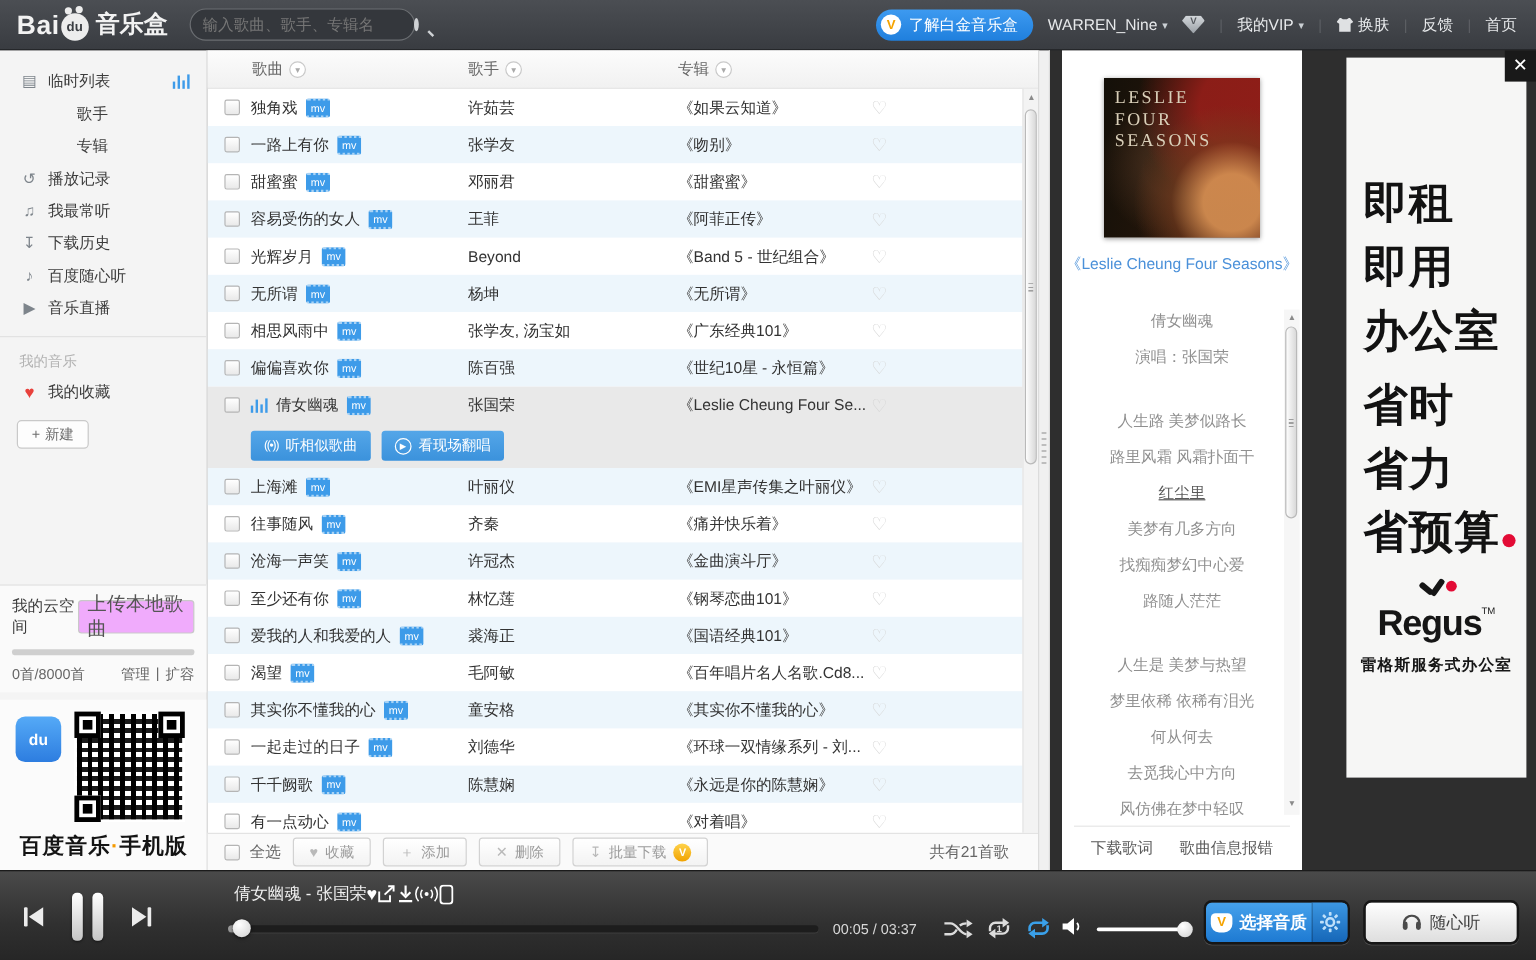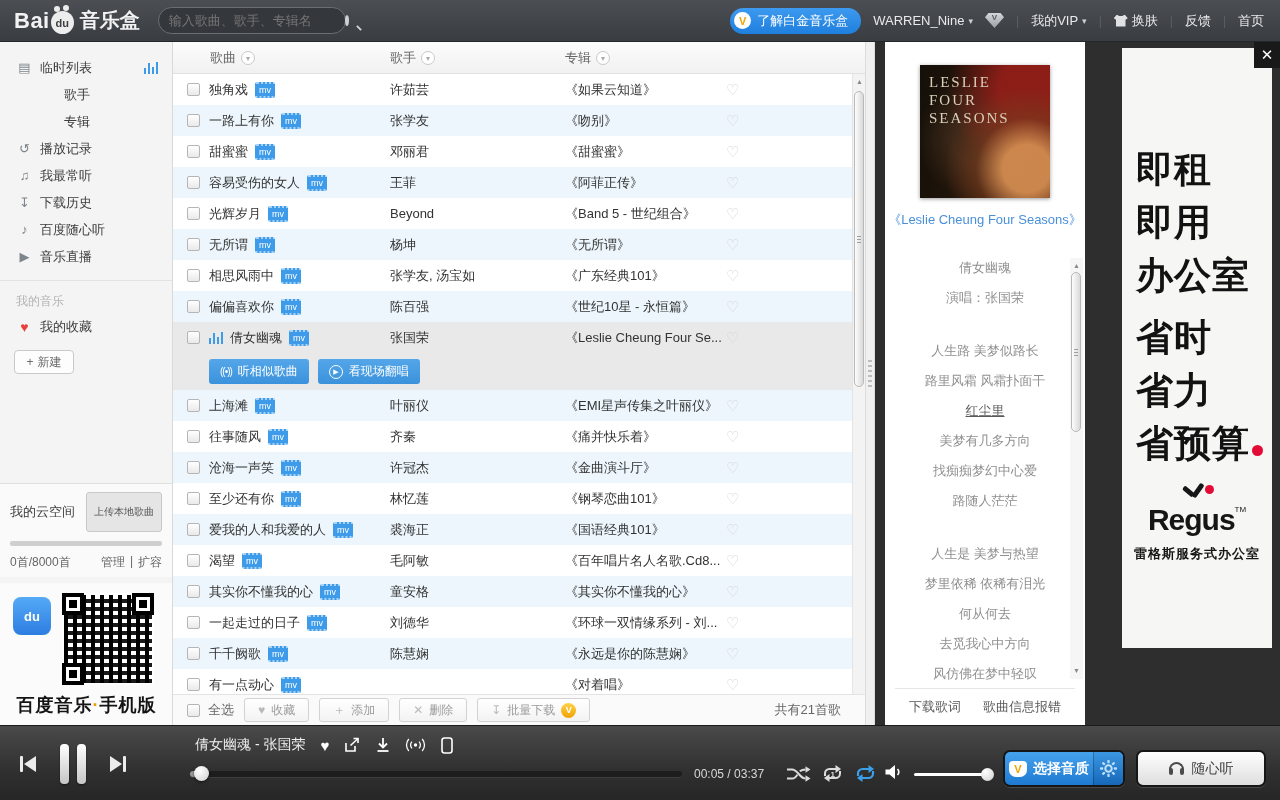--- a/index.html
+++ b/index.html
@@ -55,22 +55,22 @@
   .side-item .eq { margin-left:auto; margin-right:14px; }
   .side-divider { border-top:1px solid #e2e2e2; margin:10px 0 8px; }
   .side-section { padding-left:16px; color:#b3b3b3; font-size:12px; height:24px; display:flex; align-items:center; }
   .fav-heart { color:#e8413c; font-size:14px; width:17px; margin-right:7px; text-align:center; }
   .new-btn { margin:10px 0 0 14px; width:60px; height:24px; border:1px solid #c9c9c9; border-radius:4px;
     background:#fdfdfd; color:#6d6d6d; font-size:12px; display:flex; align-items:center; justify-content:center; gap:4px; cursor:pointer; }
   .cloud { position:absolute; left:0; bottom:148px; width:100%; border-top:1px solid #e0e0e0;
     background:#fafafa; padding:8px 10px 6px; }
   .cloud-row1 { display:flex; align-items:center; justify-content:space-between; }
   .cloud-label { font-size:13px; color:#3c3c3c; }
-  .upload-btn { height:40px; border:1px solid #c9c9c9; border-radius:3px; background:#e5e5e5;
-    color:#555; font-size:10px; padding:0 7px; display:flex; align-items:center; cursor:pointer; }
+  .upload-btn { height:28px; border:1px solid #c9c9c9; border-radius:3px; background:#f0abfc;
+    color:#555; font-size:16px; padding:0 7px; display:flex; align-items:center; cursor:pointer; }
   .cloud-bar { margin-top:9px; height:5px; background:#cfcfcf; border-radius:2px; }
   .cloud-row2 { margin-top:8px; display:flex; align-items:flex-start; font-size:12px; color:#666; }
   .cloud-links { margin-left:auto; display:flex; gap:5px; color:#666; }
   .qr-area { position:absolute; left:0; bottom:0; width:100%; height:142px; background:#fbfbfb; padding:8px 0 0 12px; }
   .appicon { position:absolute; left:13px; top:14px; width:38px; height:38px; border-radius:8px;
     background:linear-gradient(#55aaf7,#2d7de0); color:#fff; display:flex; align-items:center;
     justify-content:center; font-size:13px; font-weight:bold; }
   .qr { position:absolute; left:62px; top:10px; width:92px; height:92px; background:#fff; border:2px solid #fff;
     background-image:
       repeating-linear-gradient(0deg, rgba(0,0,0,.9) 0 4px, transparent 4px 8px),
@@ -183,21 +183,21 @@
   .regus .cap { margin-top:10px; font-size:13px; font-weight:bold; color:#161616; letter-spacing:1px; }
 
   
   #player { position:absolute; left:0; top:725px; width:1280px; height:75px;
     background:linear-gradient(#4a4a4a,#303030 60%,#262626); border-top:1px solid #1b1b1b; }
   .transport { position:absolute; left:16px; top:14px; display:flex; align-items:center; gap:20px; height:48px; }
   .tr-btn { cursor:pointer; display:flex; align-items:center; }
   .pausebars { display:flex; gap:8px; }
   .pausebars i { width:9px; height:40px; border-radius:4px; background:linear-gradient(#fff,#c6c6c6);
     box-shadow:0 1px 2px rgba(0,0,0,.5); }
-  .trackline { position:absolute; left:195px; top:10px; display:flex; align-items:center; gap:15px; }
+  .trackline { position:absolute; left:195px; top:10px; display:flex; align-items:center; }
   .trackline .tname { color:#f0f0f0; font-size:14px; }
   .trackline .ticon { color:#fff; font-size:15px; cursor:pointer; display:flex; align-items:center; }
   .prog-track { position:absolute; left:190px; top:45px; width:492px; height:6px; background:#1d1d1d;
     border-radius:3px; box-shadow:0 1px 0 rgba(255,255,255,.08); cursor:pointer; }
   .prog-fill { width:12px; height:6px; background:#9a9a9a; border-radius:3px 0 0 3px; }
   .prog-knob { position:absolute; left:4px; top:-5px; width:15px; height:15px; border-radius:50%;
     background:radial-gradient(circle at 35% 30%,#fff,#cfcfcf); box-shadow:0 1px 3px rgba(0,0,0,.6); cursor:pointer; }
   .time { position:absolute; left:694px; top:41px; color:#d8d8d8; font-size:12px; }
   .modes { position:absolute; left:786px; top:38px; display:flex; gap:10px; align-items:center; }
   .modes .m { cursor:pointer; display:flex; }

